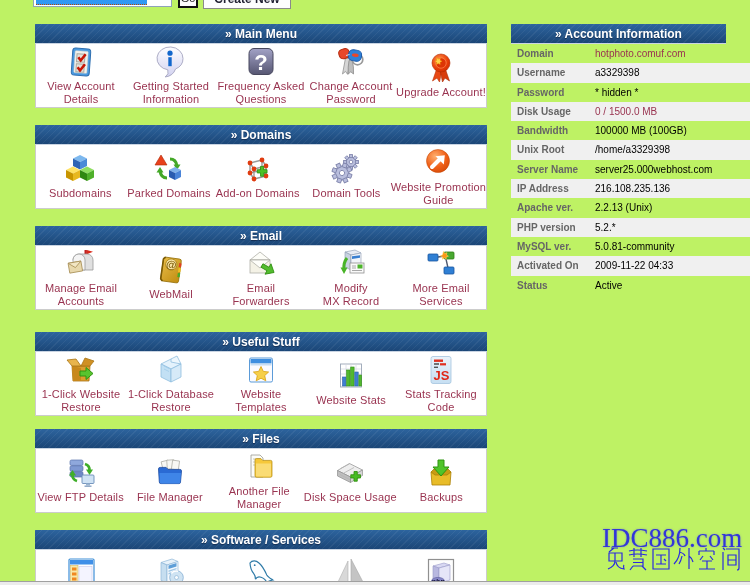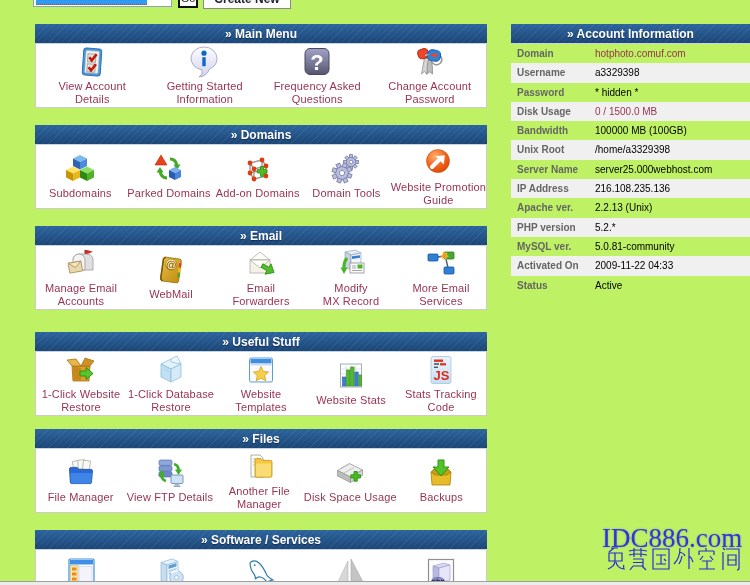--- a/index.html
+++ b/index.html
@@ -11,21 +11,21 @@
    repeating-linear-gradient(135deg, rgba(255,255,255,0.055) 0 1px, rgba(255,255,255,0) 1px 4.5px),
    linear-gradient(#2d649e, #1b4677);
   border-bottom:1px solid #c9d4e2;
   color:#fff;font-weight:bold;font-size:12px;text-align:center;line-height:18px;text-shadow:0 1px 1px rgba(0,0,20,0.45);}
 .bd{height:63px;background:#fff;border:1px solid #cccccc;border-top:none;display:flex;}
 .cell{flex:1;display:flex;flex-direction:column;align-items:center;justify-content:center;}
 .cell svg{display:block;}
 #bd-soft .cell{justify-content:flex-start;padding-top:6px;}
 .lbl{margin-top:2px;font-size:11px;line-height:13px;color:#993350;text-align:center;letter-spacing:0.15px;white-space:nowrap;}
 #acct{position:absolute;left:511px;top:24px;width:239px;}
-#acct .hd{width:239px;}
+#acct .hd{width:215px;}
 .row{height:19.3px;line-height:19.3px;padding-left:6px;font-size:10px;white-space:nowrap;overflow:hidden;}
 .row.g{background:#f0f0f0;}
 .rl{display:inline-block;width:78px;font-weight:bold;color:#666;vertical-align:top;}
 .rv{color:#000;}
 .mar{color:#993350;}
 #botbar{position:absolute;left:0;top:581px;width:750px;height:4px;background:#ececec;border-top:1px solid #a0a0a0;}
 #wm1{position:absolute;left:602px;top:515px;width:148px;font-family:"Liberation Serif",serif;font-size:27px;color:#3236d8;text-shadow:0 0 2px rgba(90,90,225,0.6);margin-top:8px;}
 #wm2{position:absolute;left:604px;top:547px;}
 
 #tsel{position:absolute;left:33px;top:-14px;width:137px;height:19px;border:1px solid #8fa3b8;background:#fff;}
@@ -90,20 +90,37 @@
         <svg width="32" height="32" viewBox="0 0 32 32">
           <path d="M10.5 12 L7.5 28 l3 -2.6 l2.2 3 L15.5 13 z" fill="#d6d6d6" stroke="#929292" stroke-width="0.8"></path>
           <path d="M17 13 q2 8 1.5 15 l-2.7 -2.2 l-2.6 2.2 q-0.4 -7 0.8 -13.5 z" fill="#bdbdbd" stroke="#8a8a8a" stroke-width="0.8"></path>
           <circle cx="22.5" cy="13.5" r="5.3" fill="none" stroke="#9a9a9a" stroke-width="1.7"></circle>
           <rect x="4" y="3" width="10.5" height="9.5" rx="3.8" fill="#e8472a" stroke="#b32a0e" transform="rotate(-18 9 8)"></rect>
           <rect x="13.5" y="4" width="13" height="11" rx="4.5" fill="#2f80d6" stroke="#1a57a8" transform="rotate(9 20 9.5)"></rect>
           <ellipse cx="20.3" cy="9.3" rx="3.4" ry="1.7" fill="#e8472a" transform="rotate(9 20.3 9.3)"></ellipse>
           <path d="M14.5 8.5 l-3.5 1" stroke="#c8dcf2" stroke-width="1" fill="none"></path>
         </svg>
         <div class="lbl">Change Account<br>Password</div>
+      </div>
+      <div class="cell">
+        <svg width="32" height="32" viewBox="0 0 32 32">
+          <defs>
+              <radialGradient id="gr" cx="0.4" cy="0.35" r="0.8">
+            <stop offset="0" stop-color="#ff9a50"></stop>
+                <stop offset="0.6" stop-color="#e83c08"></stop>
+                <stop offset="1" stop-color="#c32800"></stop>
+          </radialGradient>
+            </defs>
+          <path d="M12 16 L7.5 29 L12 26 L14.5 30 L17 18 Z" fill="#e84814" stroke="#b83005" stroke-width="0.6"></path>
+          <path d="M20 16 L24.5 29 L20 26 L17.5 30 L15 18 Z" fill="#d83c0c" stroke="#a82a04" stroke-width="0.6"></path>
+          <circle cx="16" cy="11" r="9" fill="url(#gr)" stroke="#b02c02" stroke-width="0.6"></circle>
+          <circle cx="16" cy="11" r="5.2" fill="#dd3505" stroke="#ff8850" stroke-width="0.7"></circle>
+          <path d="M11.5 5.5 l1.8 1.6 l2 -1 l-0.3 2.2 l2 1 l-2 1 l0.2 2.2 l-1.9 -1.1 l-1.9 1.2 l0.3 -2.3 l-1.9 -1 l2 -1 z" fill="#ffd24a" stroke="#f09000" stroke-width="0.5"></path>
+        </svg>
+        <div class="lbl">Upgrade Account!</div>
       </div>
     </div>
   </div>
 
   <div class="sec" style="top:125px">
     <div class="hd">» Domains</div>
     <div class="bd" id="bd-domains">
       <div class="cell">
         <svg width="32" height="32" viewBox="0 0 32 32">
           <g>
@@ -345,46 +362,46 @@
         <div class="lbl">Stats Tracking<br>Code</div>
       </div>
     </div>
   </div>
 
   <div class="sec" style="top:429px">
     <div class="hd">» Files</div>
     <div class="bd" id="bd-files">
       <div class="cell">
         <svg width="32" height="32" viewBox="0 0 32 32">
-          <g fill="#f8f8f4" stroke="#a8a8a0" stroke-width="0.7">
-            <rect x="8" y="4" width="7" height="9" transform="rotate(-14 11 8)"></rect>
-            <rect x="13" y="3" width="7" height="9" transform="rotate(-4 16 7)"></rect>
-            <rect x="18" y="3.5" width="7" height="9" transform="rotate(8 21 8)"></rect>
-          </g>
-          <path d="M4.5 12 q0 -1.6 1.6 -1.6 l6 0 l2 2 l11.8 0 q1.6 0 1.6 1.6 l-1 11 q0 1.6 -1.6 1.6 l-18 0 q-1.6 0 -1.6 -1.6 z" fill="#2a6ad4" stroke="#1a4aa0" stroke-width="0.8"></path>
-          <path d="M5.5 16 l21.5 0 l-0.8 9 q0 1.4 -1.5 1.4 l-17.5 0 q-1.4 0 -1.4 -1.4 z" fill="#3f85e8"></path>
-        </svg>
-        <div class="lbl">File Manager</div>
-      </div>
-      <div class="cell">
-        <svg width="32" height="32" viewBox="0 0 32 32">
           <g>
             <rect x="5" y="3" width="13" height="5.4" rx="1.5" fill="#8fa8dc" stroke="#5a74ae" stroke-width="0.7"></rect>
             <rect x="5" y="8.8" width="13" height="5.4" rx="1.5" fill="#7e98d2" stroke="#5a74ae" stroke-width="0.7"></rect>
             <rect x="5" y="14.6" width="13" height="5.4" rx="1.5" fill="#6e88c6" stroke="#5a74ae" stroke-width="0.7"></rect>
           </g>
           <path d="M20 7 q5 1.5 4.5 7" fill="none" stroke="#3fae28" stroke-width="2.8"></path>
           <polygon points="24.5,18 21,12.5 28,12.5" fill="#3fae28"></polygon>
           <path d="M12 24 q-5 -1.5 -4.5 -7" fill="none" stroke="#3fae28" stroke-width="2.8"></path>
           <polygon points="7.5,13 11,18.5 4,18.5" fill="#3fae28"></polygon>
           <rect x="17" y="18" width="12" height="8.5" rx="1" fill="#cfe2f4" stroke="#6a8cb8" stroke-width="0.9"></rect>
           <rect x="21" y="26.5" width="4" height="2" fill="#9ab4d0"></rect>
           <rect x="19.5" y="28.5" width="7" height="1.4" fill="#8aa4c4"></rect>
         </svg>
         <div class="lbl">View FTP Details</div>
+      </div>
+      <div class="cell">
+        <svg width="32" height="32" viewBox="0 0 32 32">
+          <g fill="#f8f8f4" stroke="#a8a8a0" stroke-width="0.7">
+            <rect x="8" y="4" width="7" height="9" transform="rotate(-14 11 8)"></rect>
+            <rect x="13" y="3" width="7" height="9" transform="rotate(-4 16 7)"></rect>
+            <rect x="18" y="3.5" width="7" height="9" transform="rotate(8 21 8)"></rect>
+          </g>
+          <path d="M4.5 12 q0 -1.6 1.6 -1.6 l6 0 l2 2 l11.8 0 q1.6 0 1.6 1.6 l-1 11 q0 1.6 -1.6 1.6 l-18 0 q-1.6 0 -1.6 -1.6 z" fill="#2a6ad4" stroke="#1a4aa0" stroke-width="0.8"></path>
+          <path d="M5.5 16 l21.5 0 l-0.8 9 q0 1.4 -1.5 1.4 l-17.5 0 q-1.4 0 -1.4 -1.4 z" fill="#3f85e8"></path>
+        </svg>
+        <div class="lbl">File Manager</div>
       </div>
       <div class="cell">
         <svg width="32" height="32" viewBox="0 0 32 32">
           <polygon points="8,4 17,4 20,7 20,26 8,26" fill="#fcfcf8" stroke="#9a9a92" stroke-width="0.8"></polygon>
           <path d="M10 8 h7 M10 11 h7 M10 14 h5" stroke="#c0c0b8" stroke-width="0.9"></path>
           <path d="M12 9 q0 -1.4 1.4 -1.4 l4.5 0 l1.8 1.8 l7.9 0 q1.4 0 1.4 1.4 l0 14 q0 1.4 -1.4 1.4 l-14.2 0 q-1.4 0 -1.4 -1.4 z" fill="#f6c83a" stroke="#b8921a" stroke-width="0.8"></path>
           <path d="M13 12.5 h15 v12 q0 1 -1 1 h-13 q-1 0 -1 -1 z" fill="#fadc74"></path>
         </svg>
         <div class="lbl">Another File<br>Manager</div>
       </div>

